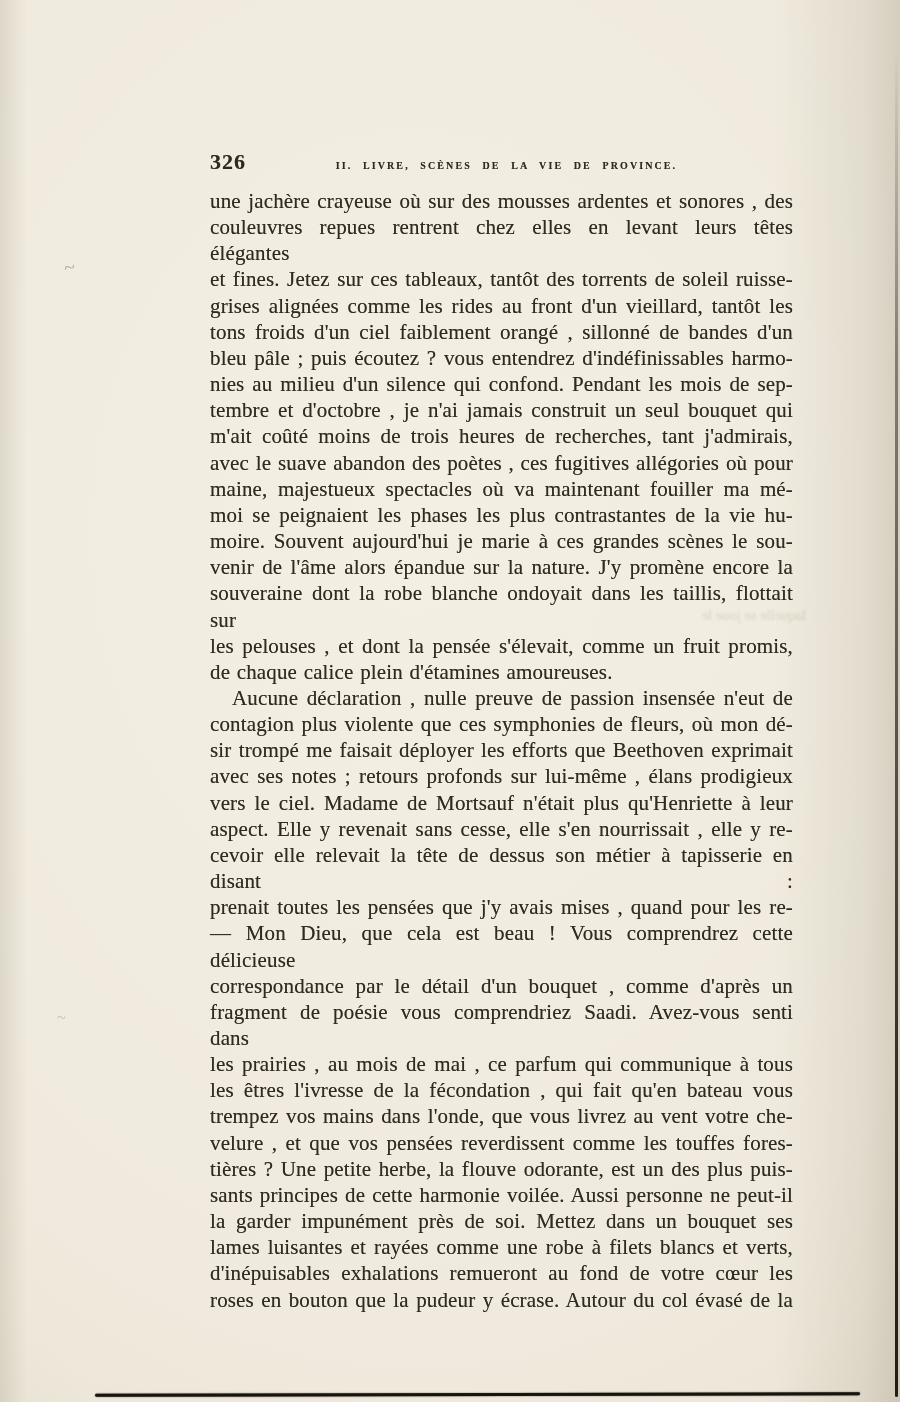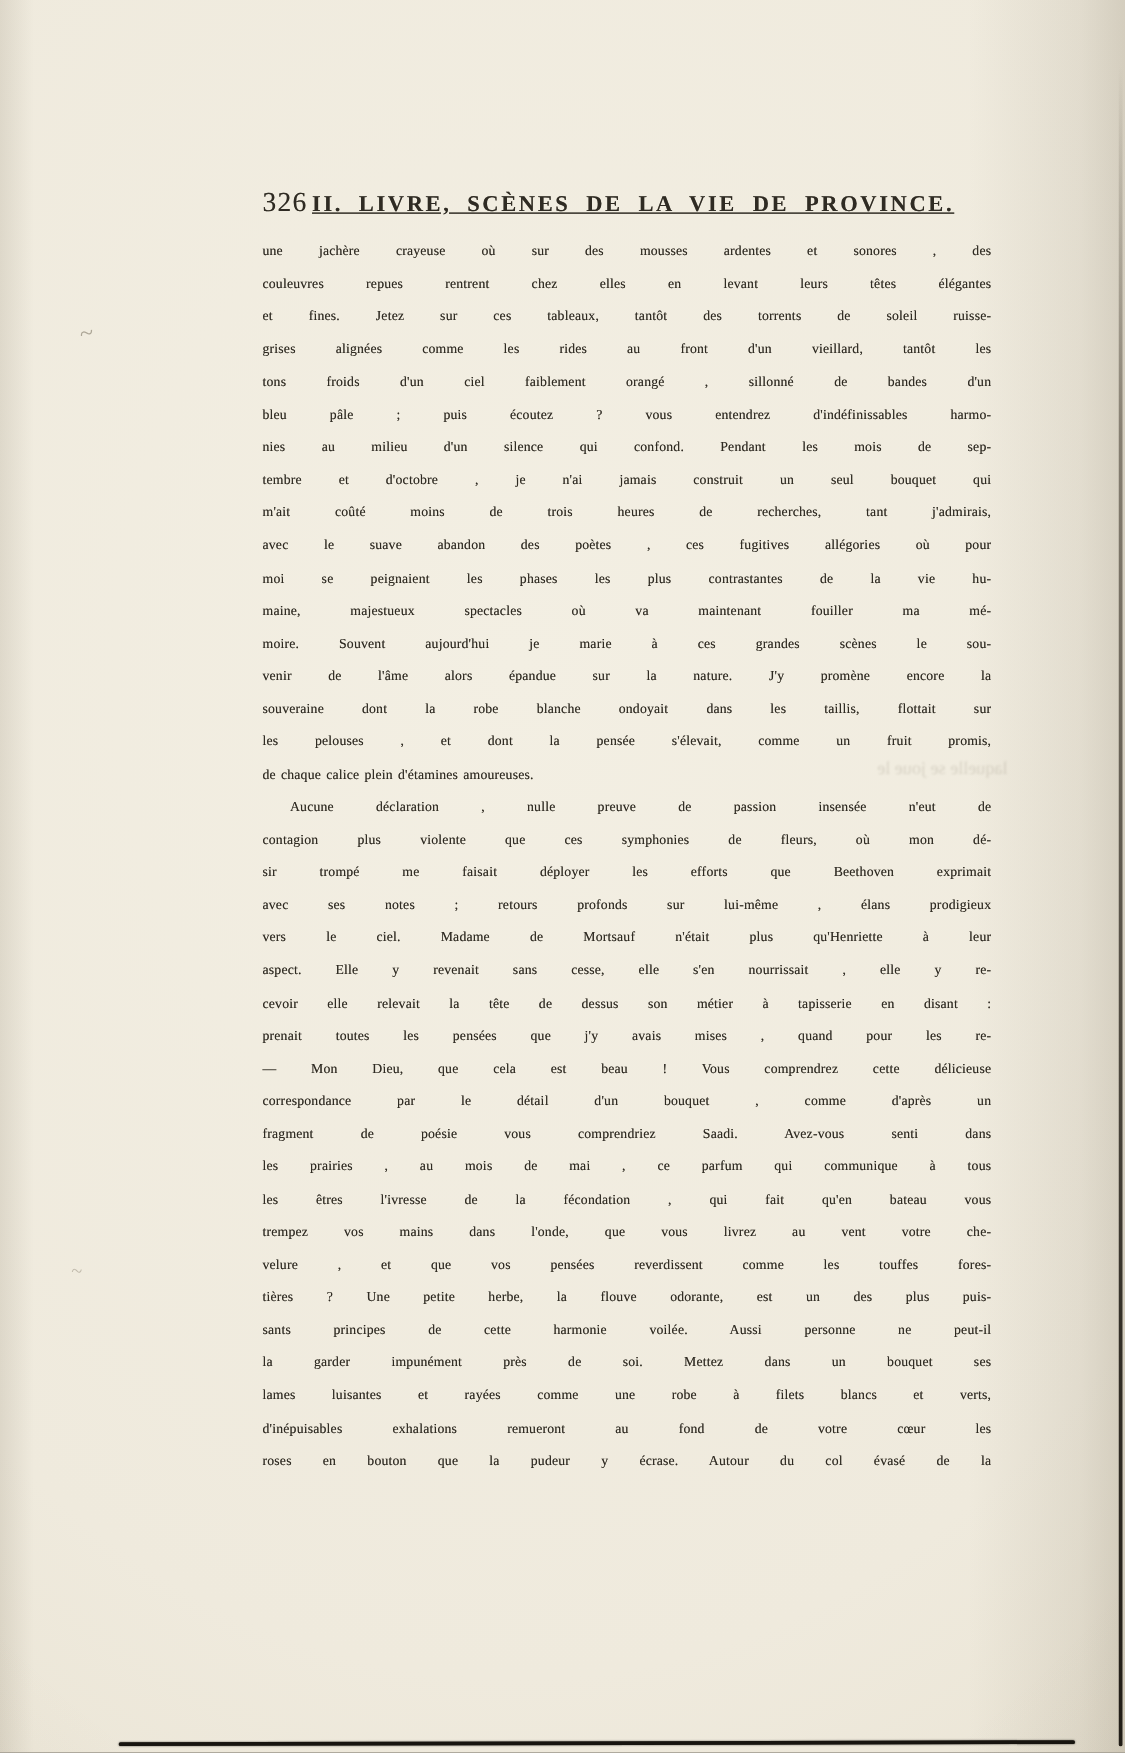--- a/index.html
+++ b/index.html
@@ -31,43 +31,42 @@
     position: absolute;
     left: 210px;
     top: 149px;
     width: 583px;
     display: flex;
     align-items: baseline;
     color: #2f2b23;
   }
   .page-num {
     font-size: 22px;
-    font-weight: 400;
+    font-weight: 700;
     letter-spacing: 1px;
     text-shadow: 0 0 0.5px rgba(44,38,28,0.55);
   }
   .running-title {
     flex: 1;
     text-align: center;
     margin-right: 26px;
-    font-size: 18px;
+    font-size: 10px;
     font-weight: 700;
     letter-spacing: 2.1px;
     word-spacing: 6px;
     white-space: nowrap;
     text-shadow: 0 0 0.5px rgba(44,38,28,0.5);
-    text-decoration: underline;
   }
 
   .text-block {
     position: absolute;
     left: 210px;
     top: 188px;
     width: 583px;
-    font-size: 11px;
+    font-size: 21px;
     line-height: 26.15px;
     color: #2f2b23;
     letter-spacing: 0.15px;
     word-spacing: 1.2px;
     text-shadow: 0 0 0.45px rgba(46,40,30,0.55);
   }
   .line {
     text-align: justify;
     text-align-last: justify;
   }
@@ -131,22 +130,22 @@
         <div class="line">une jachère crayeuse où sur des mousses ardentes et sonores , des</div>
         <div class="line">couleuvres repues rentrent chez elles en levant leurs têtes élégantes</div>
         <div class="line">et fines. Jetez sur ces tableaux, tantôt des torrents de soleil ruisse-</div>
         <div class="line">grises alignées comme les rides au front d'un vieillard, tantôt les</div>
         <div class="line">tons froids d'un ciel faiblement orangé , sillonné de bandes d'un</div>
         <div class="line">bleu pâle ; puis écoutez ? vous entendrez d'indéfinissables harmo-</div>
         <div class="line">nies au milieu d'un silence qui confond. Pendant les mois de sep-</div>
         <div class="line">tembre et d'octobre , je n'ai jamais construit un seul bouquet qui</div>
         <div class="line">m'ait coûté moins de trois heures de recherches, tant j'admirais,</div>
         <div class="line">avec le suave abandon des poètes , ces fugitives allégories où pour</div>
+        <div class="line">maine, majestueux spectacles où va maintenant fouiller ma mé-</div>
         <div class="line">moi se peignaient les phases les plus contrastantes de la vie hu-</div>
-        <div class="line">maine, majestueux spectacles où va maintenant fouiller ma mé-</div>
         <div class="line">moire. Souvent aujourd'hui je marie à ces grandes scènes le sou-</div>
         <div class="line">venir de l'âme alors épandue sur la nature. J'y promène encore la</div>
         <div class="line">souveraine dont la robe blanche ondoyait dans les taillis, flottait sur</div>
         <div class="line">les pelouses , et dont la pensée s'élevait, comme un fruit promis,</div>
         <div class="line unjustified">de chaque calice plein d'étamines amoureuses.</div>
       </div>
       <div class="paragraph">
         <div class="line indent">Aucune déclaration , nulle preuve de passion insensée n'eut de</div>
         <div class="line">contagion plus violente que ces symphonies de fleurs, où mon dé-</div>
         <div class="line">sir trompé me faisait déployer les efforts que Beethoven exprimait</div>

